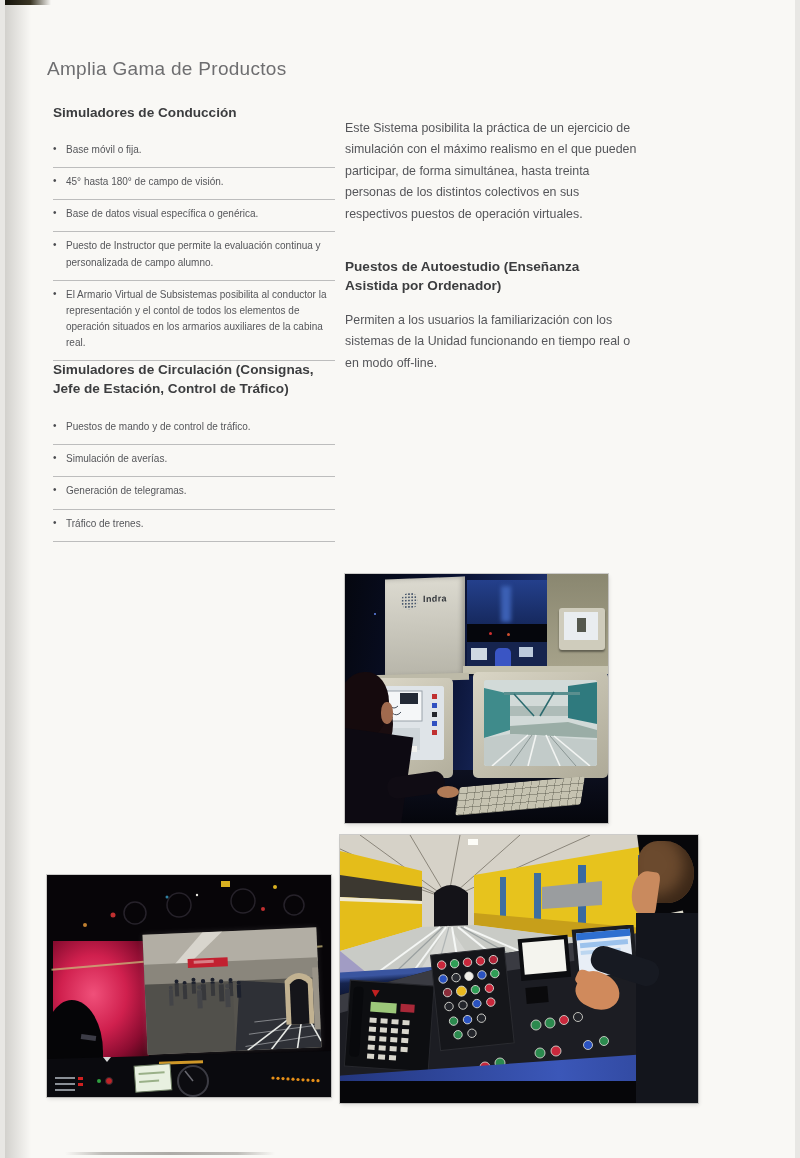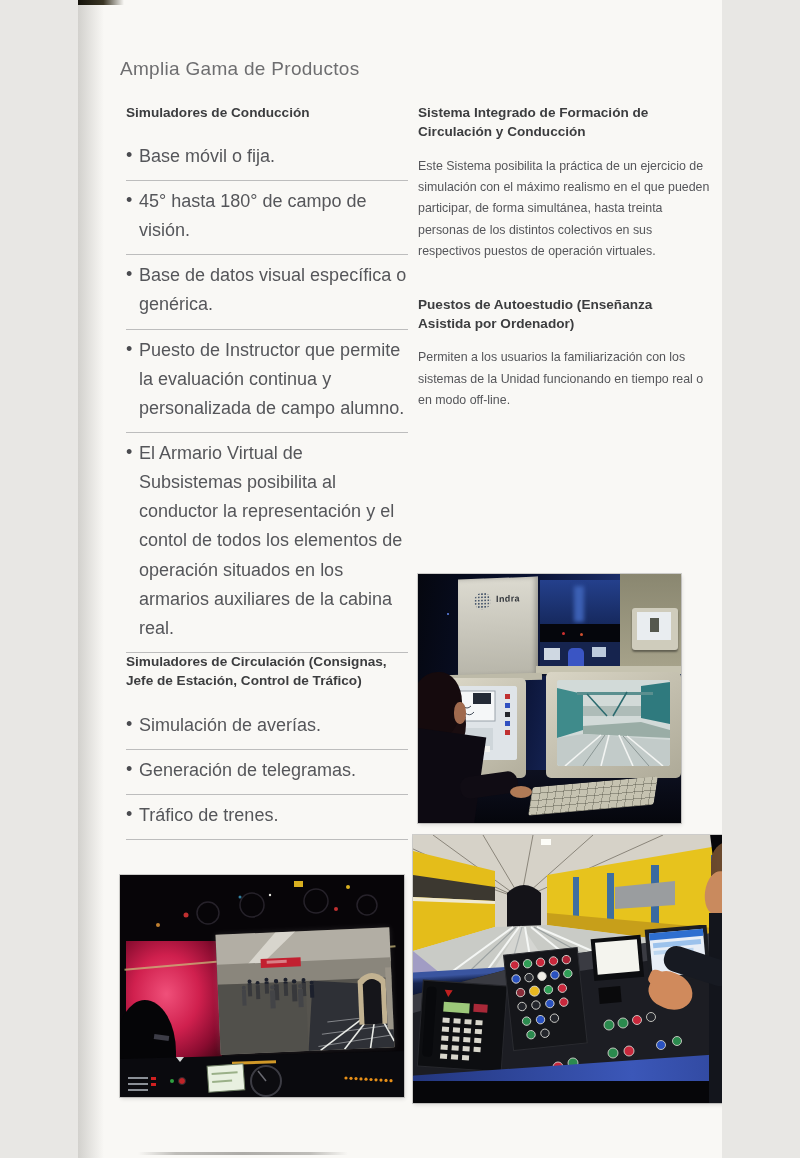--- a/index.html
+++ b/index.html
@@ -1,21 +1,21 @@
 <!DOCTYPE html>
 <html style="--c-page_bg: #f9f8f5; --c-title: #6e6e70; --c-heading: #3c3d3f; --c-body: #55565a; --c-divider: #bdbdbd; --c-photo_navy: #203576; --c-cab_yellow: #e4bd1a; --c-magenta_wall: #d0204e; --c-desk_blue: #3b57b8;"><head>
 <meta charset="utf-8">
 <style>
   :root{
     --c-page_bg:#f9f8f5; --c-title:#6e6e70; --c-heading:#3c3d3f; --c-body:#55565a;
     --c-divider:#bdbdbd;
   }
   html,body{margin:0;padding:0;background:#e8e7e4;}
   .page{
-    position:relative;width:644px;height:1158px;margin:0 auto;overflow:hidden;
+    position:relative;width:790px;height:1158px;margin:0 auto;overflow:hidden;
     background:var(--c-page_bg);
     font-family:"Liberation Sans","DejaVu Sans",sans-serif;
     color:var(--c-body);
   }
   
   .edge-shadow-left{position:absolute;left:0;top:0;width:26px;height:1158px;
     background:linear-gradient(90deg,rgba(120,118,112,.30),rgba(120,118,112,0));}
   .artifact-top{position:absolute;left:0;top:0;width:46px;height:5px;
     background:linear-gradient(90deg,#14120a,#3a3524 55%,rgba(58,53,36,0));}
   .artifact-bottom{position:absolute;left:60px;top:1152px;width:210px;height:3px;opacity:.55;
@@ -26,21 +26,21 @@
 
   .col{position:absolute;top:104px;}
   .col-left{left:48px;width:282px;}
   .col-right{left:340px;width:292px;}
   h3.sec{margin:0;font-size:13.6px;line-height:1.38;font-weight:700;color:var(--c-heading);}
   .col-right h3.sec{width:262px;}
   .col-left h3.sec + ul{margin-top:13px;}
   .sec2{margin-top:24px;}
   ul.feature{list-style:none;margin:0;padding:0;}
   ul.feature li{position:relative;padding:6px 0 9px 13px;border-bottom:1px solid var(--c-divider);
-    font-size:18px;line-height:1.62;}
+    font-size:10px;line-height:1.62;}
   ul.feature li::before{content:"•";position:absolute;left:0;top:5px;color:#4a4b4f;}
   .col-right p{margin:14px 0 0;font-size:12.4px;line-height:1.73;}
   .col-right .sec2{margin-top:33px;}
 
   
   figure{margin:0;position:absolute;overflow:hidden;outline:1px solid rgba(60,60,60,.22);
     box-shadow:1px 2px 4px rgba(0,0,0,.12);}
   figure *{position:absolute;}
   figure svg{display:block;}
 
@@ -145,28 +145,28 @@
     <h3 class="sec">Simuladores de Conducción</h3>
     <ul class="feature">
       <li>Base móvil o fija.</li>
       <li>45° hasta 180° de campo de visión.</li>
       <li>Base de datos visual específica o genérica.</li>
       <li>Puesto de Instructor que permite la evaluación continua y personalizada de campo alumno.</li>
       <li>El Armario Virtual de Subsistemas posibilita al conductor la representación y el contol de todos los elementos de operación situados en los armarios auxiliares de la cabina real.</li>
     </ul>
     <h3 class="sec sec2">Simuladores de Circulación (Consignas, Jefe de Estación, Control de Tráfico)</h3>
     <ul class="feature" style="margin-top:14px">
+      <li>Puestos de mando y de control de tráfico.</li>
       <li>Simulación de averías.</li>
       <li>Generación de telegramas.</li>
       <li>Tráfico de trenes.</li>
     </ul>
   </div>
 
   <div class="col col-right">
-    <h3 class="sec">Sistema Integrado de Formación de Circulación y Conducción</h3>
     <p>Este Sistema posibilita la práctica de un ejercicio de simulación con el máximo realismo en el que pueden participar, de forma simultánea, hasta treinta personas de los distintos colectivos en sus respectivos puestos de operación virtuales.</p>
     <h3 class="sec sec2">Puestos de Autoestudio (Enseñanza Asistida por Ordenador)</h3>
     <p>Permiten a los usuarios la familiarización con los sistemas de la Unidad funcionando en tiempo real o en modo off-line.</p>
   </div>
 
   <figure class="photo1">
     <div class="p1-speckle"></div>
     <div class="p1-wallpanel">
       <span class="indra-globe"></span>
       <span class="indra-label">Indra</span>

